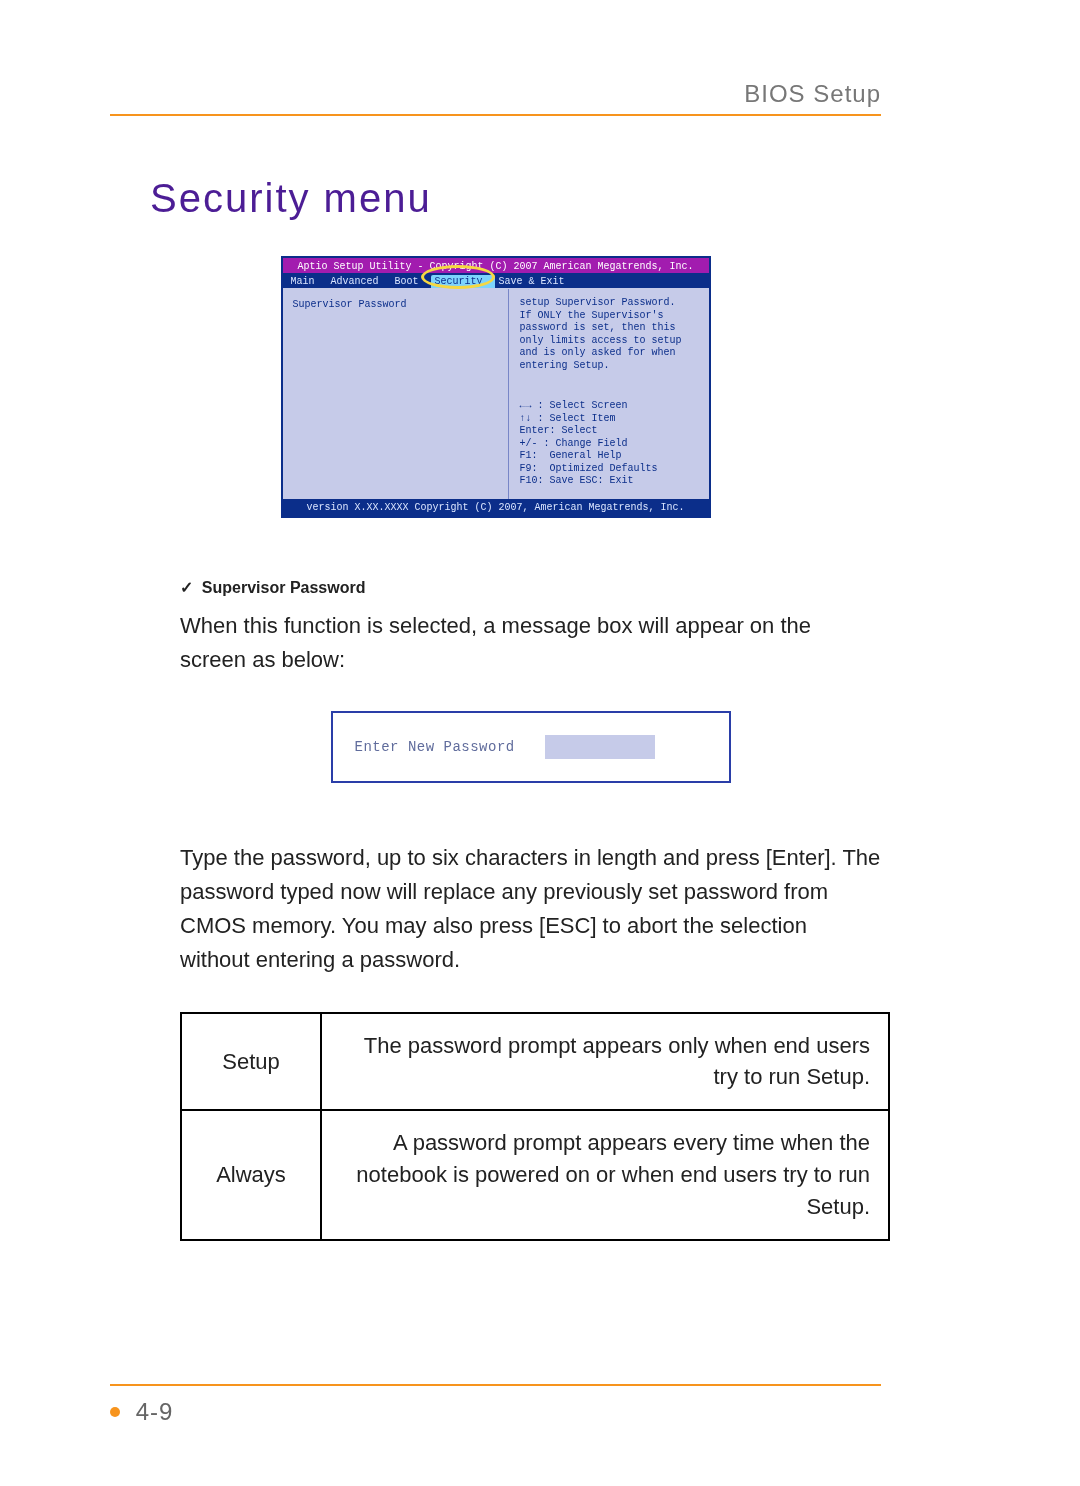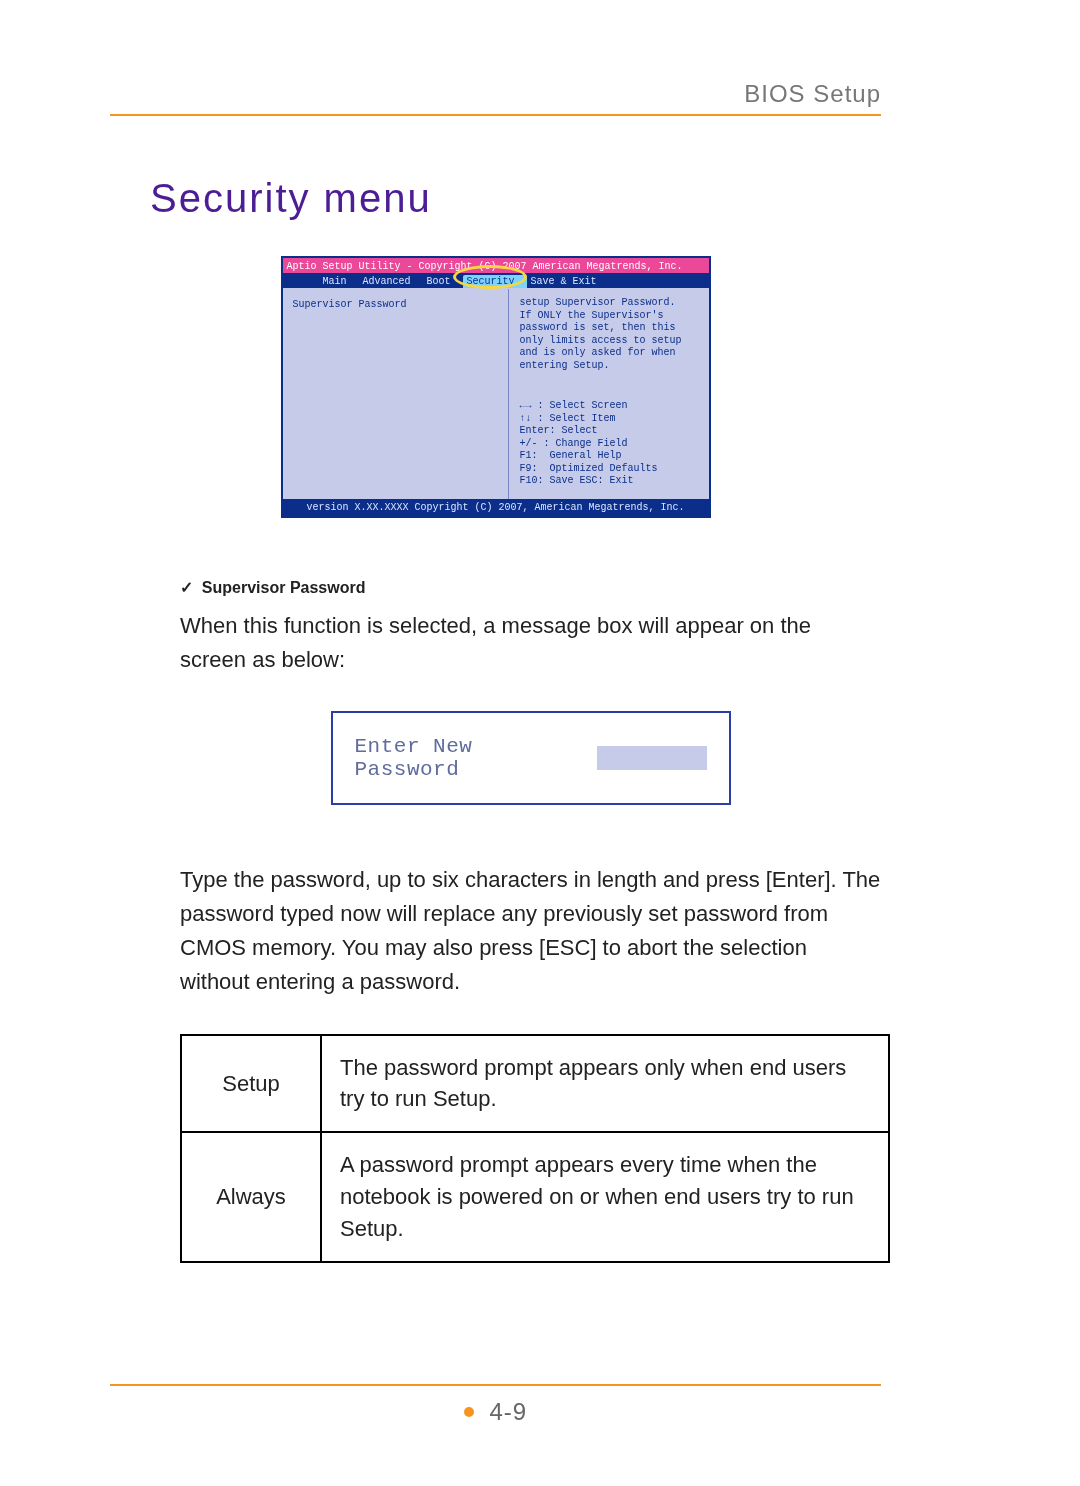--- a/index.html
+++ b/index.html
@@ -35,32 +35,32 @@
     width: 430px;
     margin: 0 auto 60px auto;
   }
   .bios {
     border: 2px solid #0b2e8a;
     font-family: "Courier New", monospace;
     font-size: 10px;
     background: #0b2e8a;
   }
   .bios-header {
-    background: #ec4899;
+    background: #a21caf;
     color: #fff;
+    text-align: center;
     padding: 3px 4px 0 4px;
     line-height: 1.2;
   }
   .bios-tabs {
     display: flex;
     background: #0b2e8a;
     color: #dbe6ff;
     gap: 0;
     padding: 2px 4px 0 4px;
-    margin-left: 32px;
   }
   .bios-tab {
     padding: 1px 12px 1px 4px;
     position: relative;
   }
   .bios-tab.active {
     background: #7dd3fc;
     color: #0b2e8a;
     border-radius: 2px 2px 0 0;
   }
@@ -117,21 +117,21 @@
     line-height: 1.55;
     margin-bottom: 34px;
   }
   
   .pw-box {
     width: 400px;
     margin: 0 auto 58px auto;
     border: 2px solid #2a3ea8;
     padding: 22px 22px;
     font-family: "Courier New", monospace;
-    font-size: 21px;
+    font-size: 14px;
     color: #606c9c;
     display: flex;
     align-items: center;
     gap: 30px;
     letter-spacing: 0.5px;
   }
   .pw-field {
     flex: 0 0 110px;
     height: 24px;
     background: #c6cbe9;
@@ -141,34 +141,35 @@
     width: 710px;
     border-collapse: collapse;
     margin-top: 4px;
   }
   table.opts td {
     border: 2px solid #000;
     padding: 16px 18px;
     font-size: 22px;
     color: #222;
     line-height: 1.45;
+    text-align: right;
   }
   table.opts td.key {
     width: 140px;
     text-align: center;
     margin-left: 25px;
   }
   
   .page-footer {
     position: absolute;
     bottom: 60px;
     right: 110px;
     left: 110px;
     border-top: 2px solid #f7941d;
-    text-align: center;
+    text-align: left;
     padding-top: 12px;
     font-size: 24px;
     color: #666;
     letter-spacing: 1px;
   }
   .page-footer .dot {
     display: inline-block;
     width: 10px;
     height: 10px;
     background: #f7941d;

